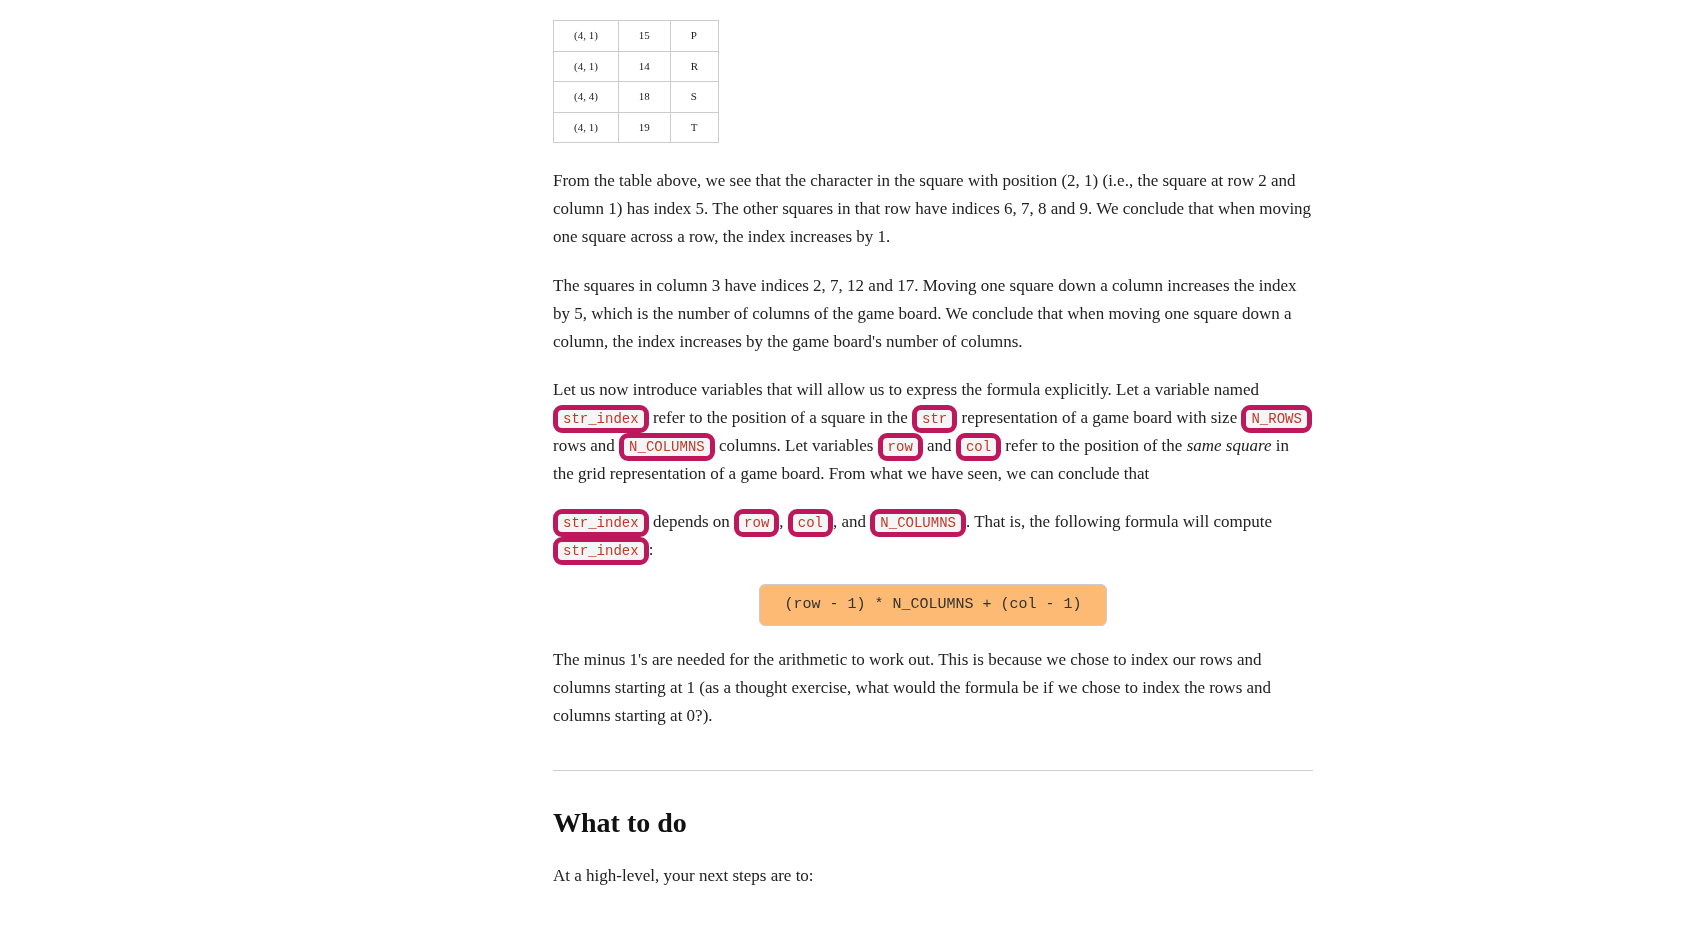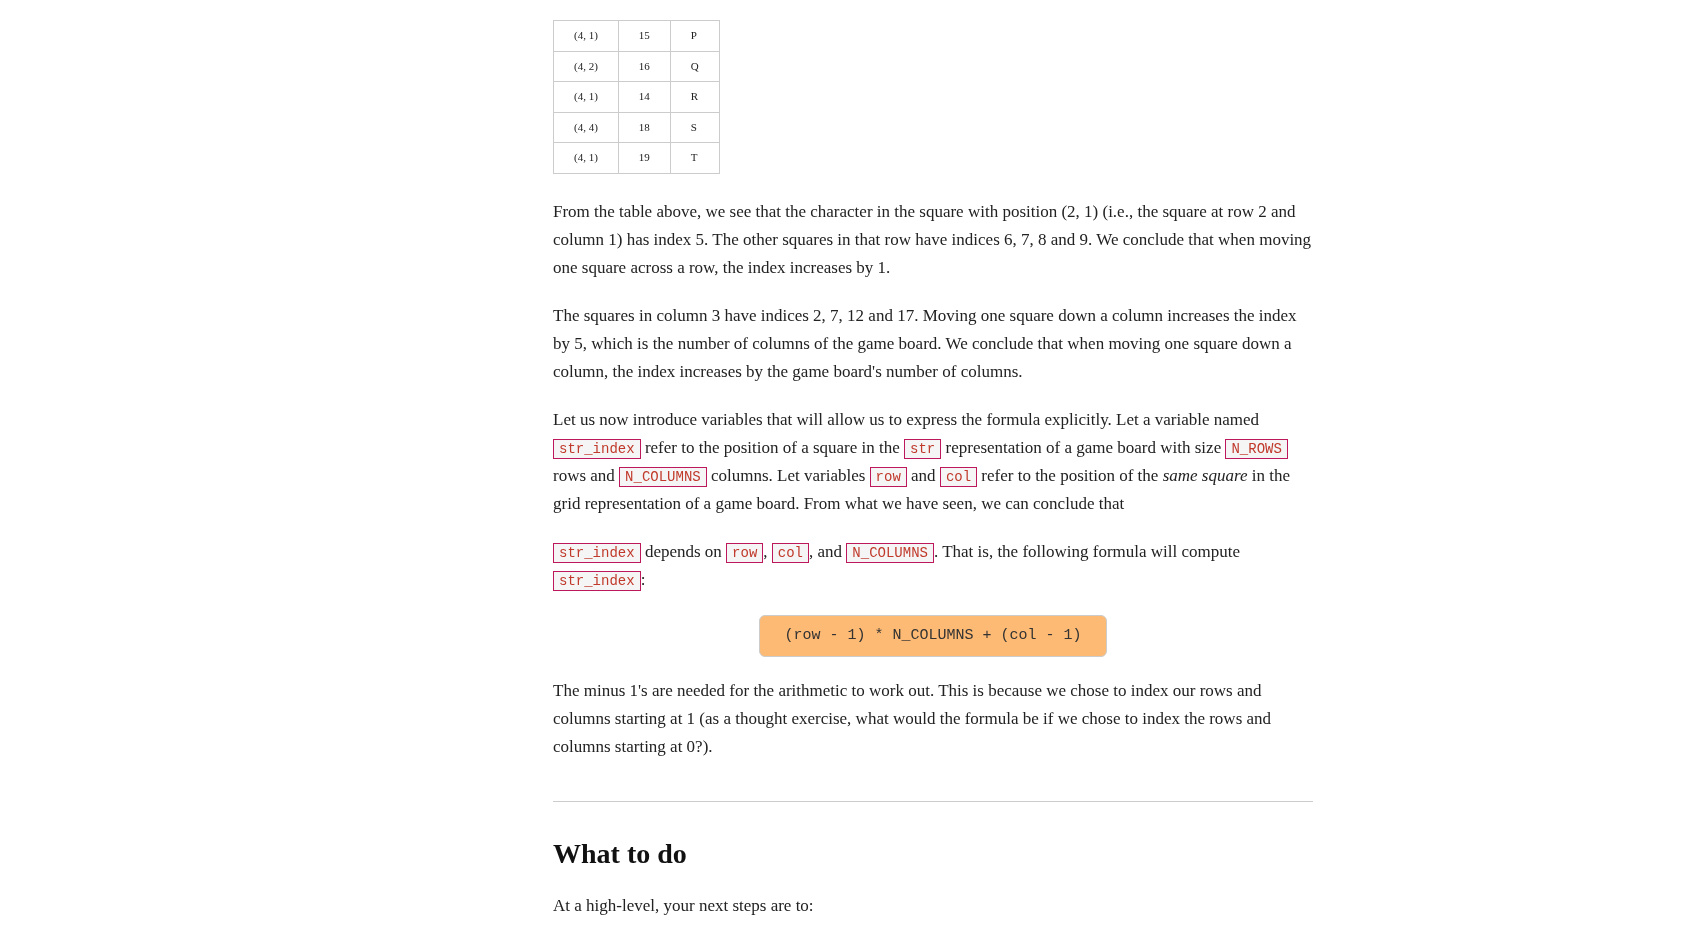--- a/index.html
+++ b/index.html
@@ -37,22 +37,22 @@
     .paragraph {
       margin-bottom: 20px;
       font-size: 17px;
       line-height: 1.65;
     }
 
     code {
       font-family: 'Courier New', Courier, monospace;
       font-size: 14px;
       background: #f5f5f5;
-      border: 1px solid #be185d;
-      border-radius: 0;
+      border: 5px solid #be185d;
+      border-radius: 9px;
       padding: 1px 5px;
       color: #c0392b;
     }
 
     .formula-block {
       display: flex;
       justify-content: center;
       margin: 20px 0;
     }
 
@@ -84,25 +84,20 @@
 <body>
 
 <div class="page-container">
 
   <table>
     <tbody id="table-body">
     <tr>
           <td>(4, 1)</td>
           <td>15</td>
           <td>P</td>
-        </tr>
-        <tr>
-          <td>(4, 2)</td>
-          <td>16</td>
-          <td>Q</td>
         </tr>
         <tr>
           <td>(4, 1)</td>
           <td>14</td>
           <td>R</td>
         </tr>
         <tr>
           <td>(4, 4)</td>
           <td>18</td>
           <td>S</td>

